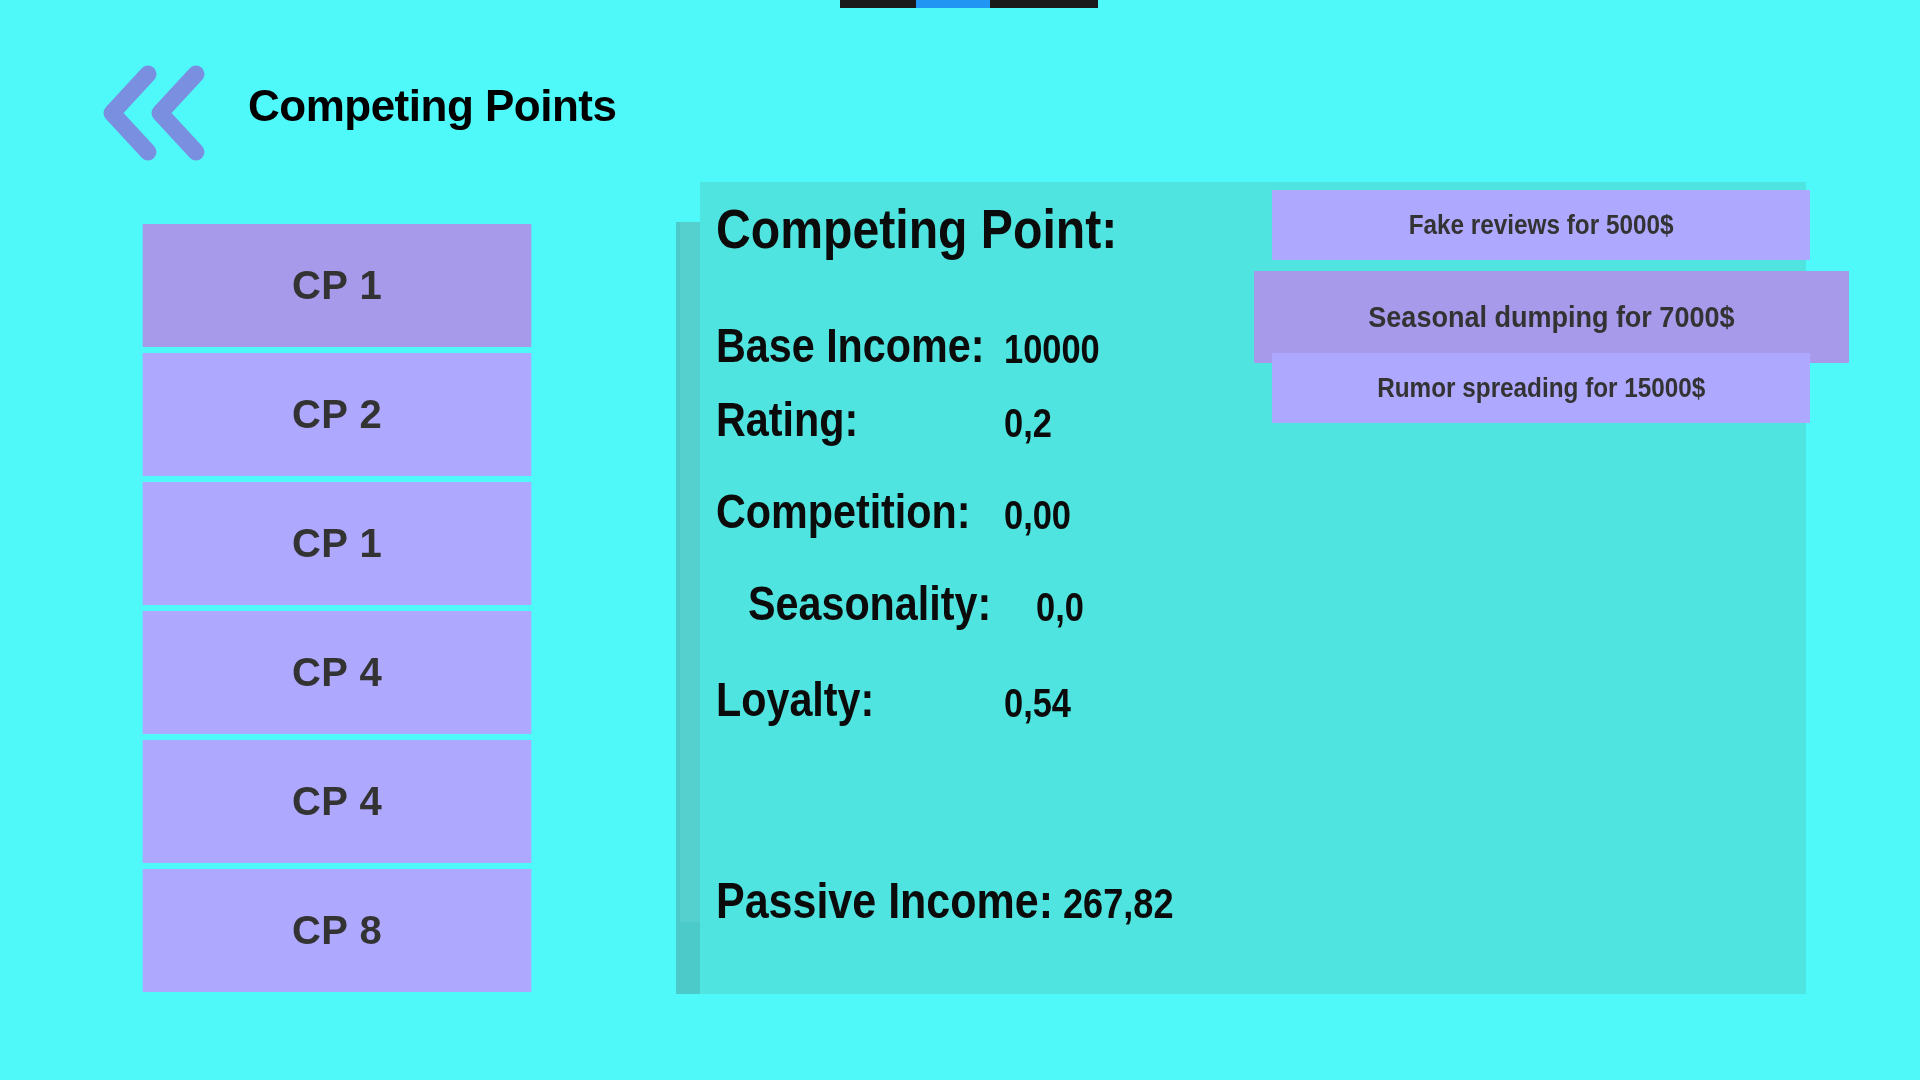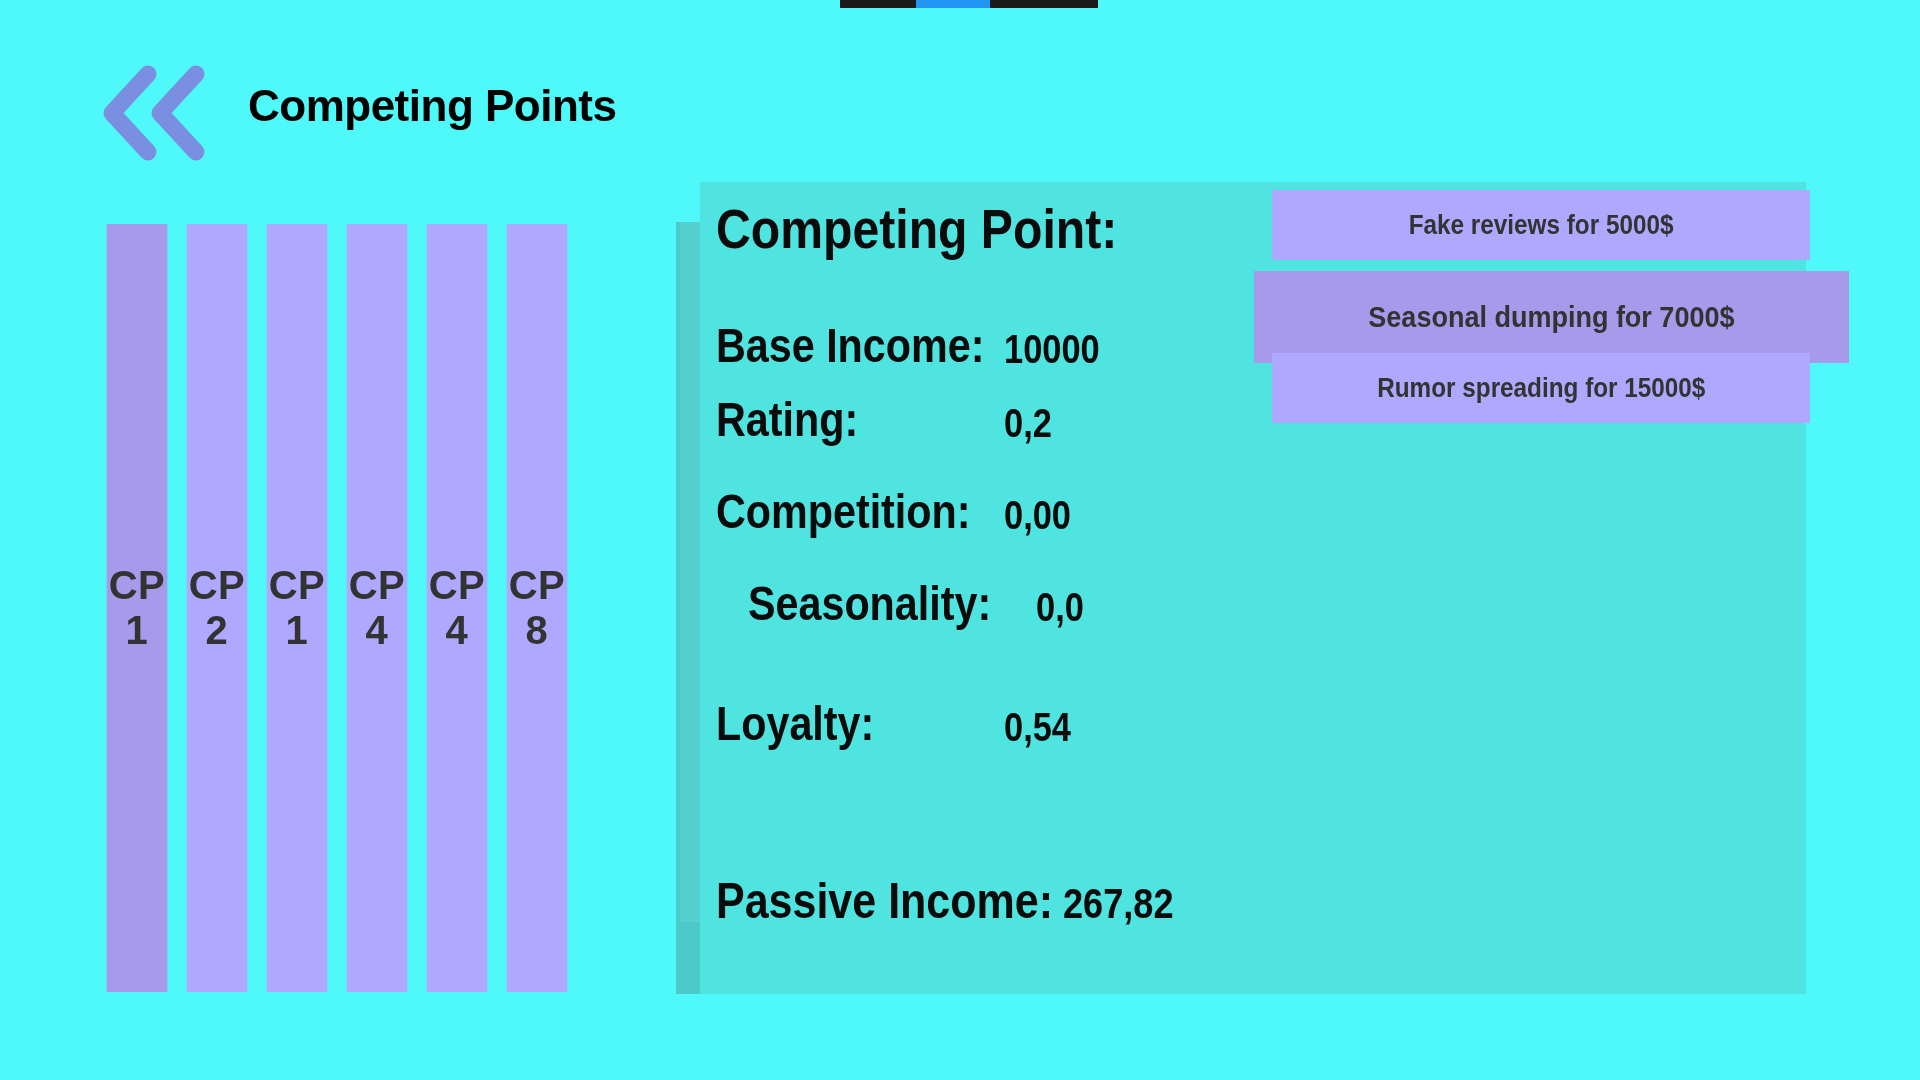--- a/index.html
+++ b/index.html
@@ -77,21 +77,21 @@
     height: 768px;
   }
 
   #cp-list {
     position: absolute;
     left: 0;
     top: 0;
     width: 474px;
     height: 768px;
     display: flex;
-    flex-direction: row;
+    flex-direction: column;
     gap: 6px;
   }
 
   .cp-item {
     flex: 1 1 0;
     background: #aea8fe;
     border: none;
     color: #333333;
     font-family: "Liberation Sans", sans-serif;
     font-size: 40px;
@@ -179,21 +179,21 @@
     color: #0b0b0b;
     white-space: nowrap;
     transform: scaleX(0.86);
     transform-origin: left center;
   }
 
   #stat-base-income { top: 118px; margin-top: 18px; }
   #stat-rating      { top: 210px; }
   #stat-competition { top: 302px; }
   #stat-seasonality { top: 394px; margin-left: 32px; }
-  #stat-loyalty     { top: 514px; }
+  #stat-loyalty     { top: 490px; }
 
   #passive-income-row {
     position: absolute;
     left: 16px;
     top: 690px;
     width: 700px;
     height: 64px;
   }
   #passive-income-label {
     position: absolute;

